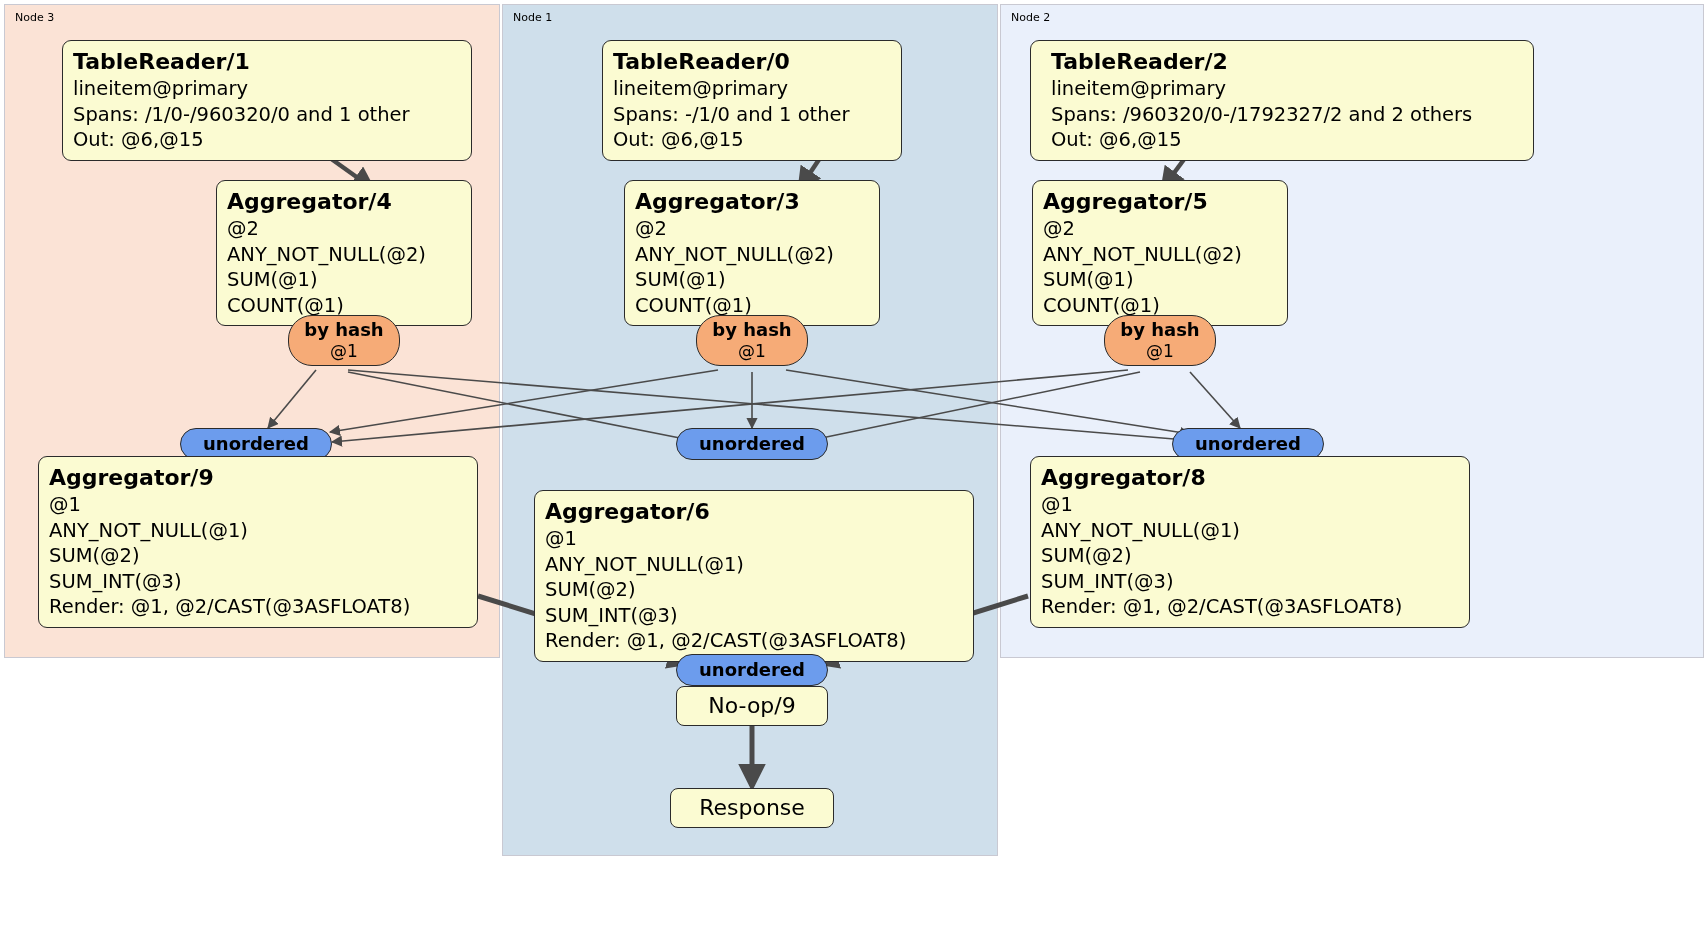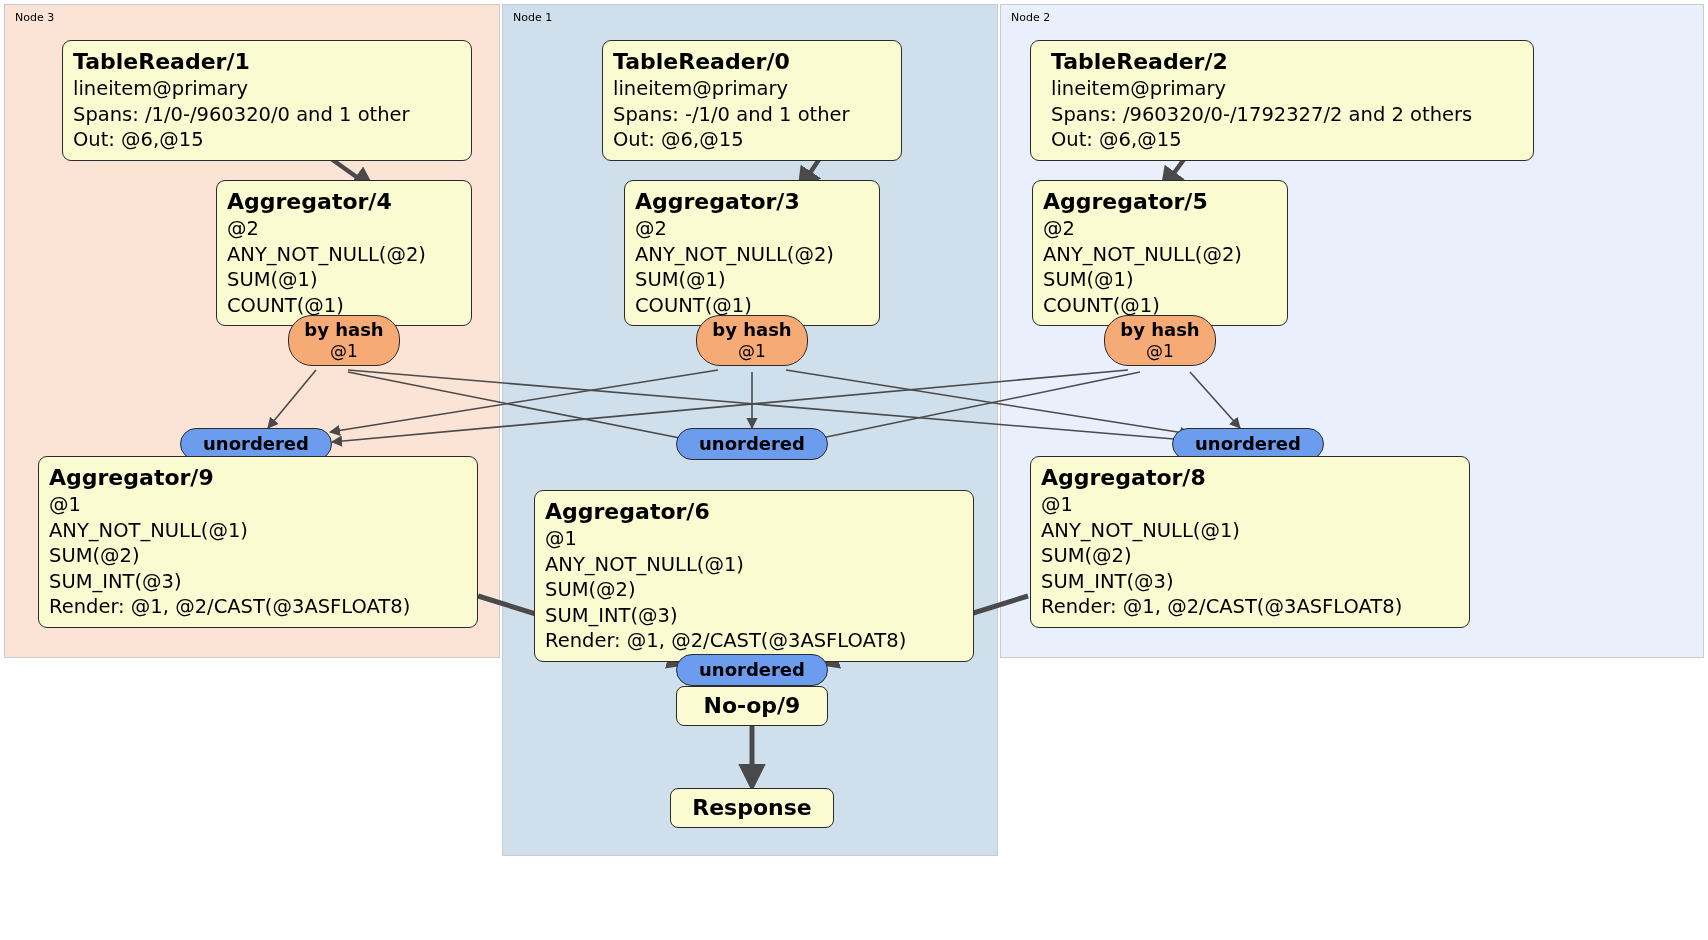--- a/index.html
+++ b/index.html
@@ -92,21 +92,21 @@
     line-height: 25px;
     padding: 2px 14px 3px 14px;
   }
   .tiny-box {
     position: absolute;
     box-sizing: border-box;
     background: #fbfbd2;
     border: 1.6px solid #2b2b2b;
     border-radius: 8px;
     text-align: center;
-    font-weight: bold;
+    font-weight: normal;
     font-size: 22px;
     line-height: 30px;
     padding: 4px 14px;
     color: #000000;
     white-space: nowrap;
   }
 </style>
 </head>
 <body>
 

